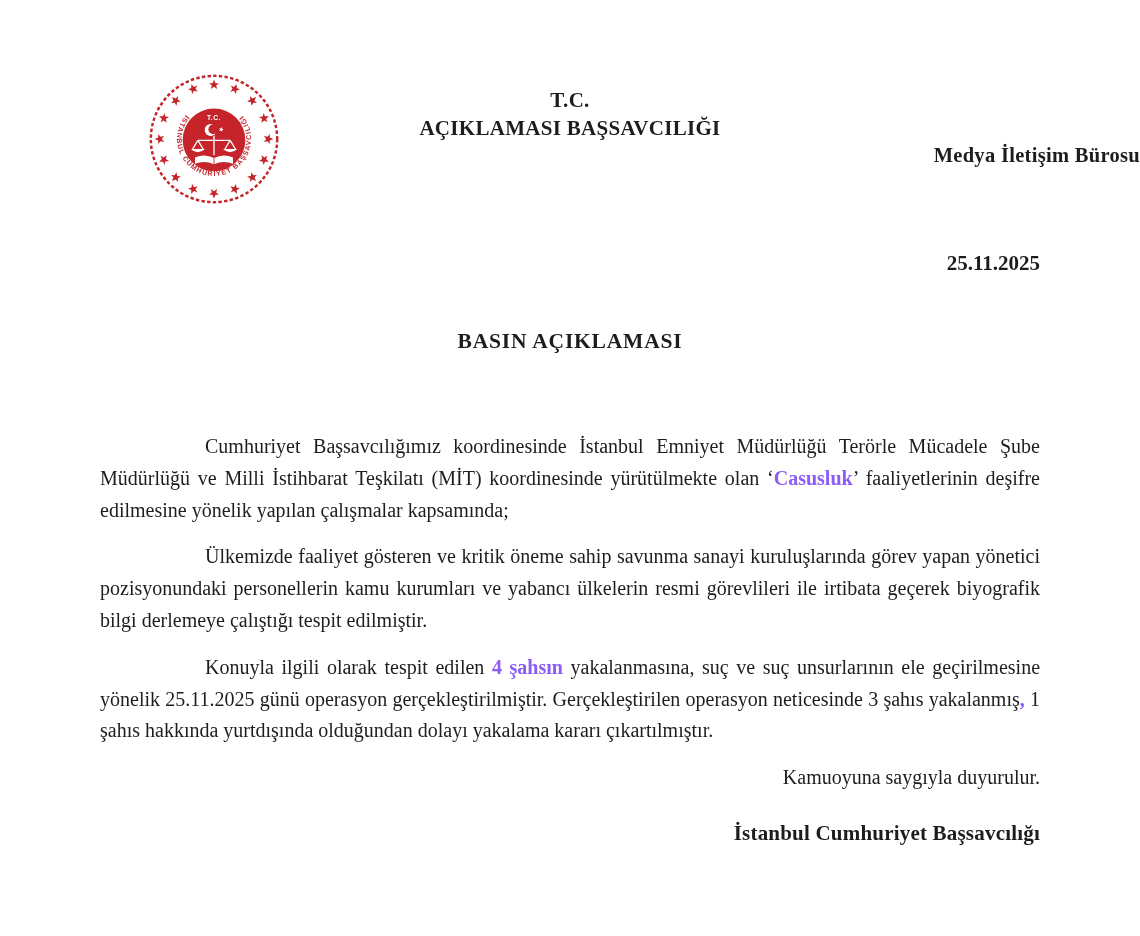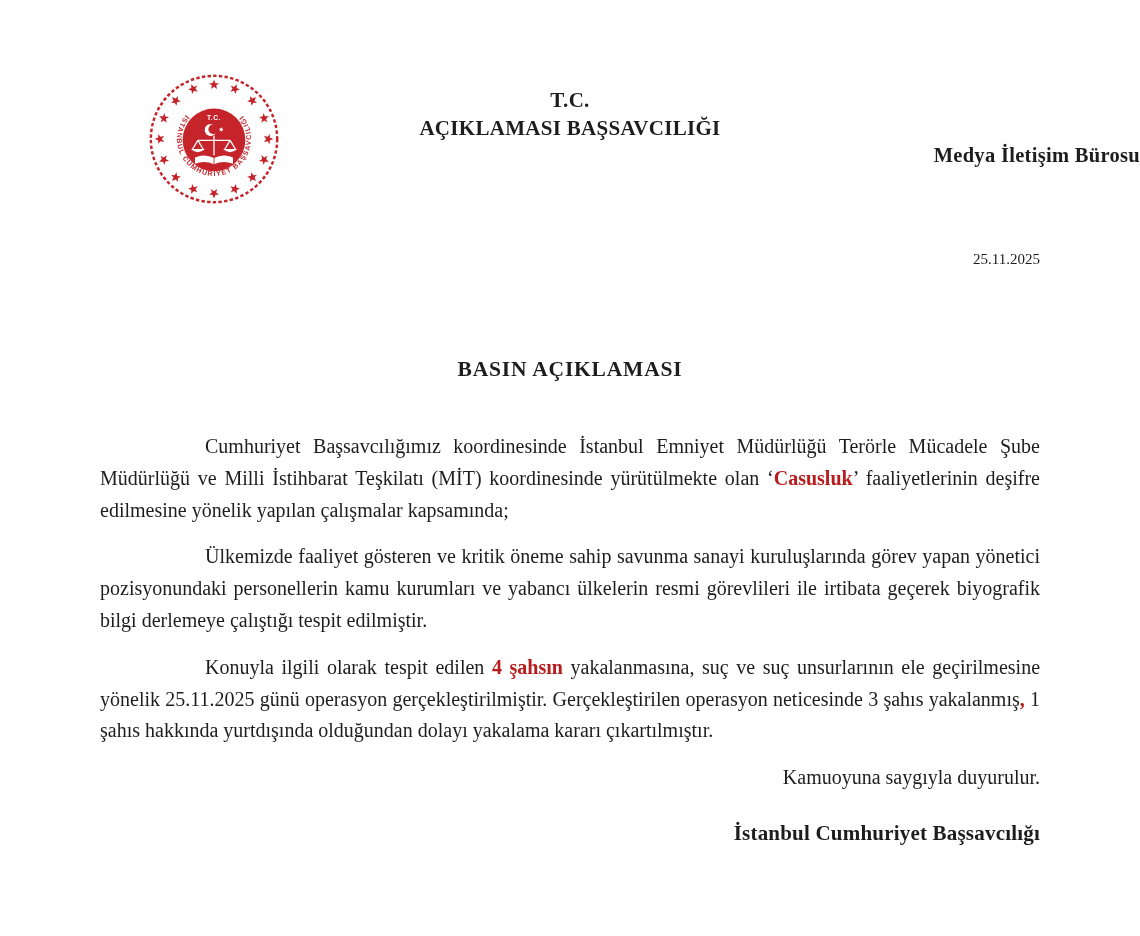--- a/index.html
+++ b/index.html
@@ -4,28 +4,28 @@
 <style>
   html,body { margin:0; padding:0; background:#ffffff; }
   .page {
     position:relative; width:1140px; height:936px; background:#ffffff;
     font-family:"Liberation Serif","DejaVu Serif",serif; color:#1d1d1d; overflow:hidden;
   }
   .emblem { position:absolute; top:63px; left:138px; }
   .letterhead { position:absolute; top:87px; left:0; width:100%; text-align:center; }
   .lh-line { font-size:21px; font-weight:bold; line-height:27.5px; letter-spacing:0.3px; }
   .lh-line.sub { font-weight:bold; font-size:20.5px;text-align:right; }
-  .doc-date { position:absolute; top:251px; right:100px; font-size:15px; font-weight:normal; }
+  .doc-date { position:absolute; top:251px; right:100px; font-size:21px; font-weight:bold; }
   .doc-title {
     position:absolute; top:329px; left:0; width:100%; text-align:center;
-    font-size:21.5px; font-weight:bold; letter-spacing:0.8px;margin-top:28px;
+    font-size:21.5px; font-weight:bold; letter-spacing:0.8px;
   }
   .doc-body { position:absolute; top:431px; left:100px; width:940px; font-size:20px; line-height:31.8px; }
   .doc-body p { margin:0 0 15px 0; text-align:justify; text-indent:105px; }
-  .doc-body p b { font-weight:bold; color:#b91c1c; }
+  .doc-body p b { font-weight:bold; color:#8b5cf6; }
   .doc-body p.closing { text-align:right; margin-bottom:24px; }
   .signature { text-align:right; font-weight:bold; font-size:21px; letter-spacing:0.2px; }
 </style>
 </head>
 <body>
 
 <div class="page">
 
   <svg class="emblem" width="152" height="152" viewBox="0 0 160 160" aria-hidden="true">
     <defs>

